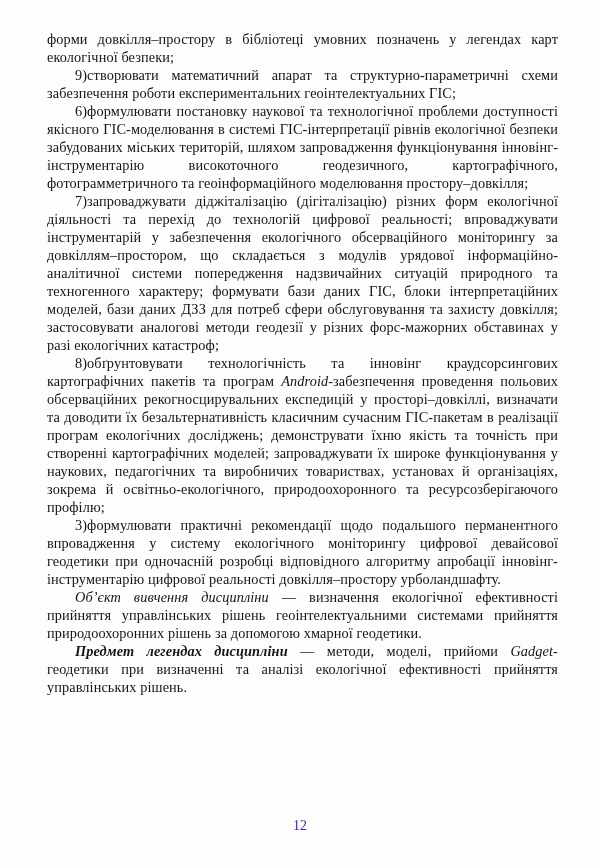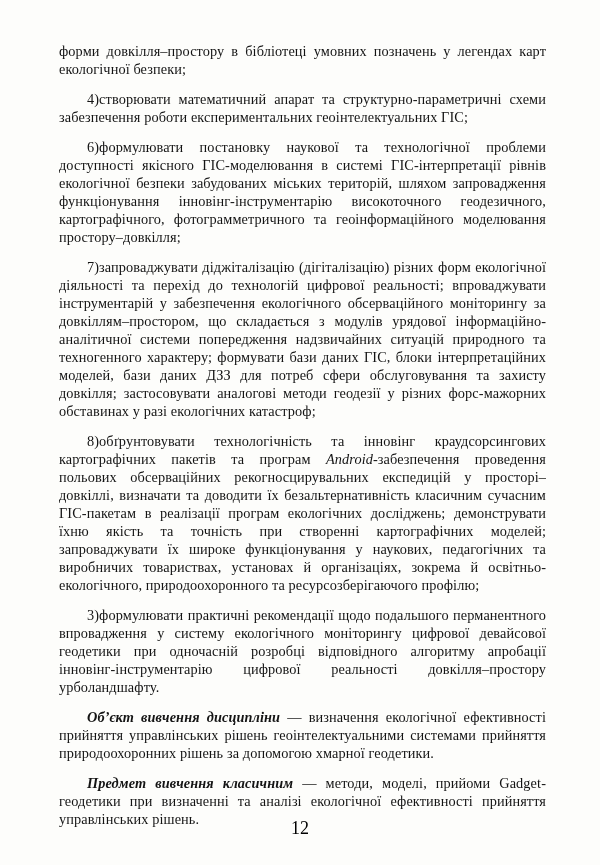--- a/index.html
+++ b/index.html
@@ -24,44 +24,44 @@
     position: absolute;
     left: 47px;
     top: 30px;
     width: 511px;
     font-size: 14.3px;
     line-height: 18px;
     text-align: justify;
     letter-spacing: 0.1px;
   }
   .text-block p {
-    margin: 12px;
+    margin: 0;
     padding: 0;
   }
   .text-block p.indented {
     text-indent: 28px;
   }
   .page-number {
     position: absolute;
     left: 0;
     width: 100%;
     top: 818px;
     text-align: center;
-    font-size: 18px;
-    color: #000000;
+    font-size: 14px;
+    color: #4c1d95;
   }
 </style>
 </head>
 <body>
 
 <div class="page">
   <div class="text-block">
     <p><span>форми довкілля–простору в бібліотеці умовних позначень у легендах карт екологічної безпеки;</span></p>
-    <p class="indented"><span>4)створювати математичний апарат та структурно-параметричні схеми забезпечення роботи експериментальних геоінтелектуальних ГІС;</span></p>
+    <p class="indented"><span>9)створювати математичний апарат та структурно-параметричні схеми забезпечення роботи експериментальних геоінтелектуальних ГІС;</span></p>
     <p class="indented"><span>6)формулювати постановку наукової та технологічної проблеми доступності якісного ГІС-моделювання в системі ГІС-інтерпретації рівнів екологічної безпеки забудованих міських територій, шляхом запровадження функціонування інновінг-інструментарію високоточного геодезичного, картографічного, фотограмметричного та геоінформаційного моделювання простору–довкілля;</span></p>
     <p class="indented"><span>7)запроваджувати діджіталізацію (дігіталізацію) різних форм екологічної діяльності та перехід до технологій цифрової реальності; впроваджувати інструментарій у забезпечення екологічного обсерваційного моніторингу за довкіллям–простором, що складається з модулів урядової інформаційно-аналітичної системи попередження надзвичайних ситуацій природного та техногенного характеру; формувати бази даних ГІС, блоки інтерпретаційних моделей, бази даних ДЗЗ для потреб сфери обслуговування та захисту довкілля; застосовувати аналогові методи геодезії у різних форс-мажорних обставинах у разі екологічних катастроф;</span></p>
     <p class="indented"><span>8)обґрунтовувати технологічність та інновінг краудсорсингових картографічних пакетів та програм </span><span style="font-style: italic;">Android</span><span>-забезпечення проведення польових обсерваційних рекогносцирувальних експедицій у просторі–довкіллі, визначати та доводити їх безальтернативність класичним сучасним ГІС-пакетам в реалізації програм екологічних досліджень; демонструвати їхню якість та точність при створенні картографічних моделей; запроваджувати їх широке функціонування у наукових, педагогічних та виробничих товариствах, установах й організаціях, зокрема й освітньо-екологічного, природоохоронного та ресурсозберігаючого профілю;</span></p>
     <p class="indented"><span>3)формулювати практичні рекомендації щодо подальшого перманентного впровадження у систему екологічного моніторингу цифрової девайсової геодетики при одночасній розробці відповідного алгоритму апробації інновінг-інструментарію цифрової реальності довкілля–простору урболандшафту.</span></p>
-    <p class="indented"><span style="font-style: italic; font-weight: bold;">Об’єкт вивчення дисципліни</span><span> — визначення екологічної ефективності прийняття управлінських рішень геоінтелектуальними системами прийняття природоохоронних рішень за допомогою хмарної геодетики.</span></p>
-    <p class="indented"><span style="font-style: italic; font-weight: bold;">Предмет вивчення класичним</span><span> — методи, моделі, прийоми </span><span style="">Gadget</span><span>-геодетики при визначенні та аналізі екологічної ефективності прийняття управлінських рішень.</span></p>
+    <p class="indented"><span style="font-style: italic; font-weight: normal;">Об’єкт вивчення дисципліни</span><span> — визначення екологічної ефективності прийняття управлінських рішень геоінтелектуальними системами прийняття природоохоронних рішень за допомогою хмарної геодетики.</span></p>
+    <p class="indented"><span style="font-style: italic; font-weight: bold;">Предмет легендах дисципліни</span><span> — методи, моделі, прийоми </span><span style="font-style: italic;">Gadget</span><span>-геодетики при визначенні та аналізі екологічної ефективності прийняття управлінських рішень.</span></p>
   </div>
   <div class="page-number">12</div>
 </div>
 
 </body></html>

